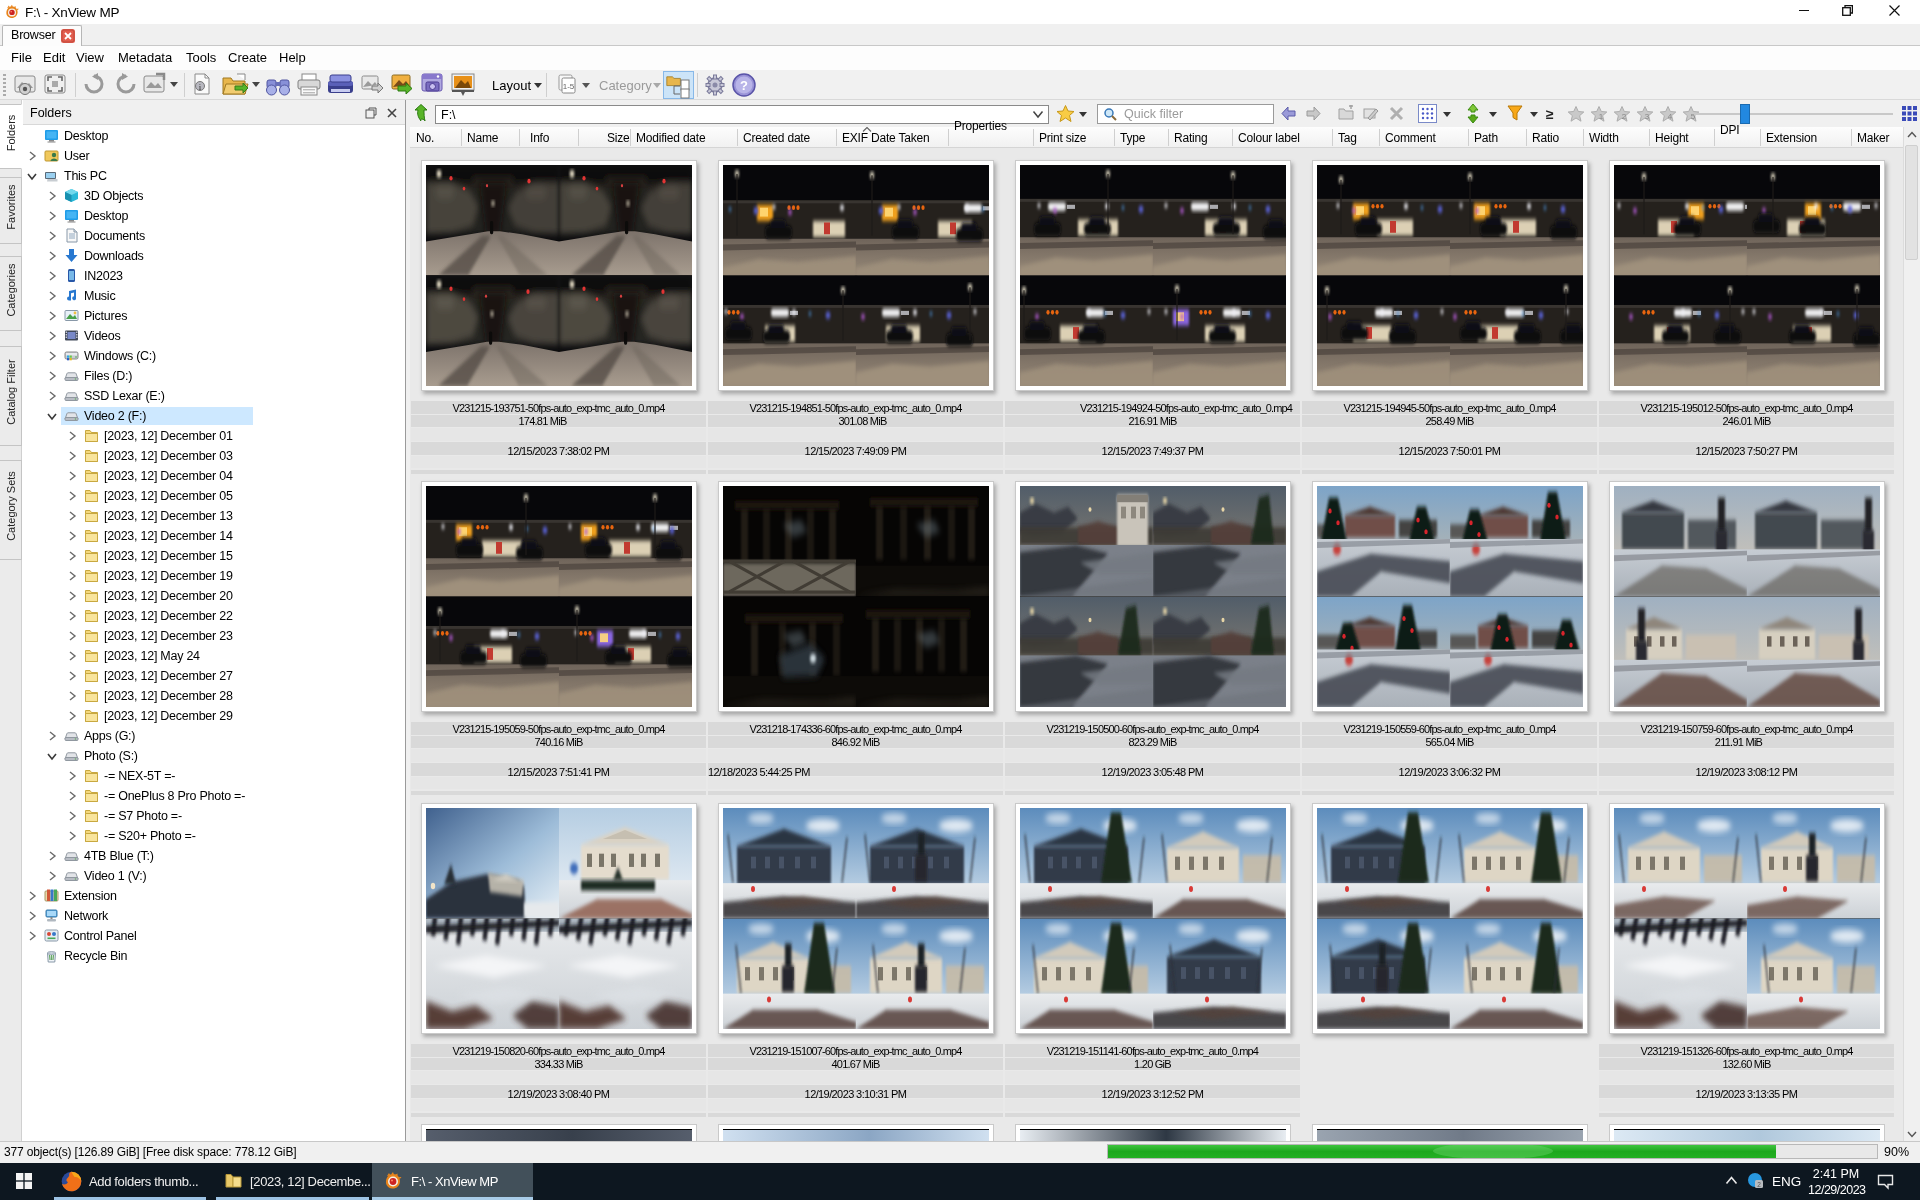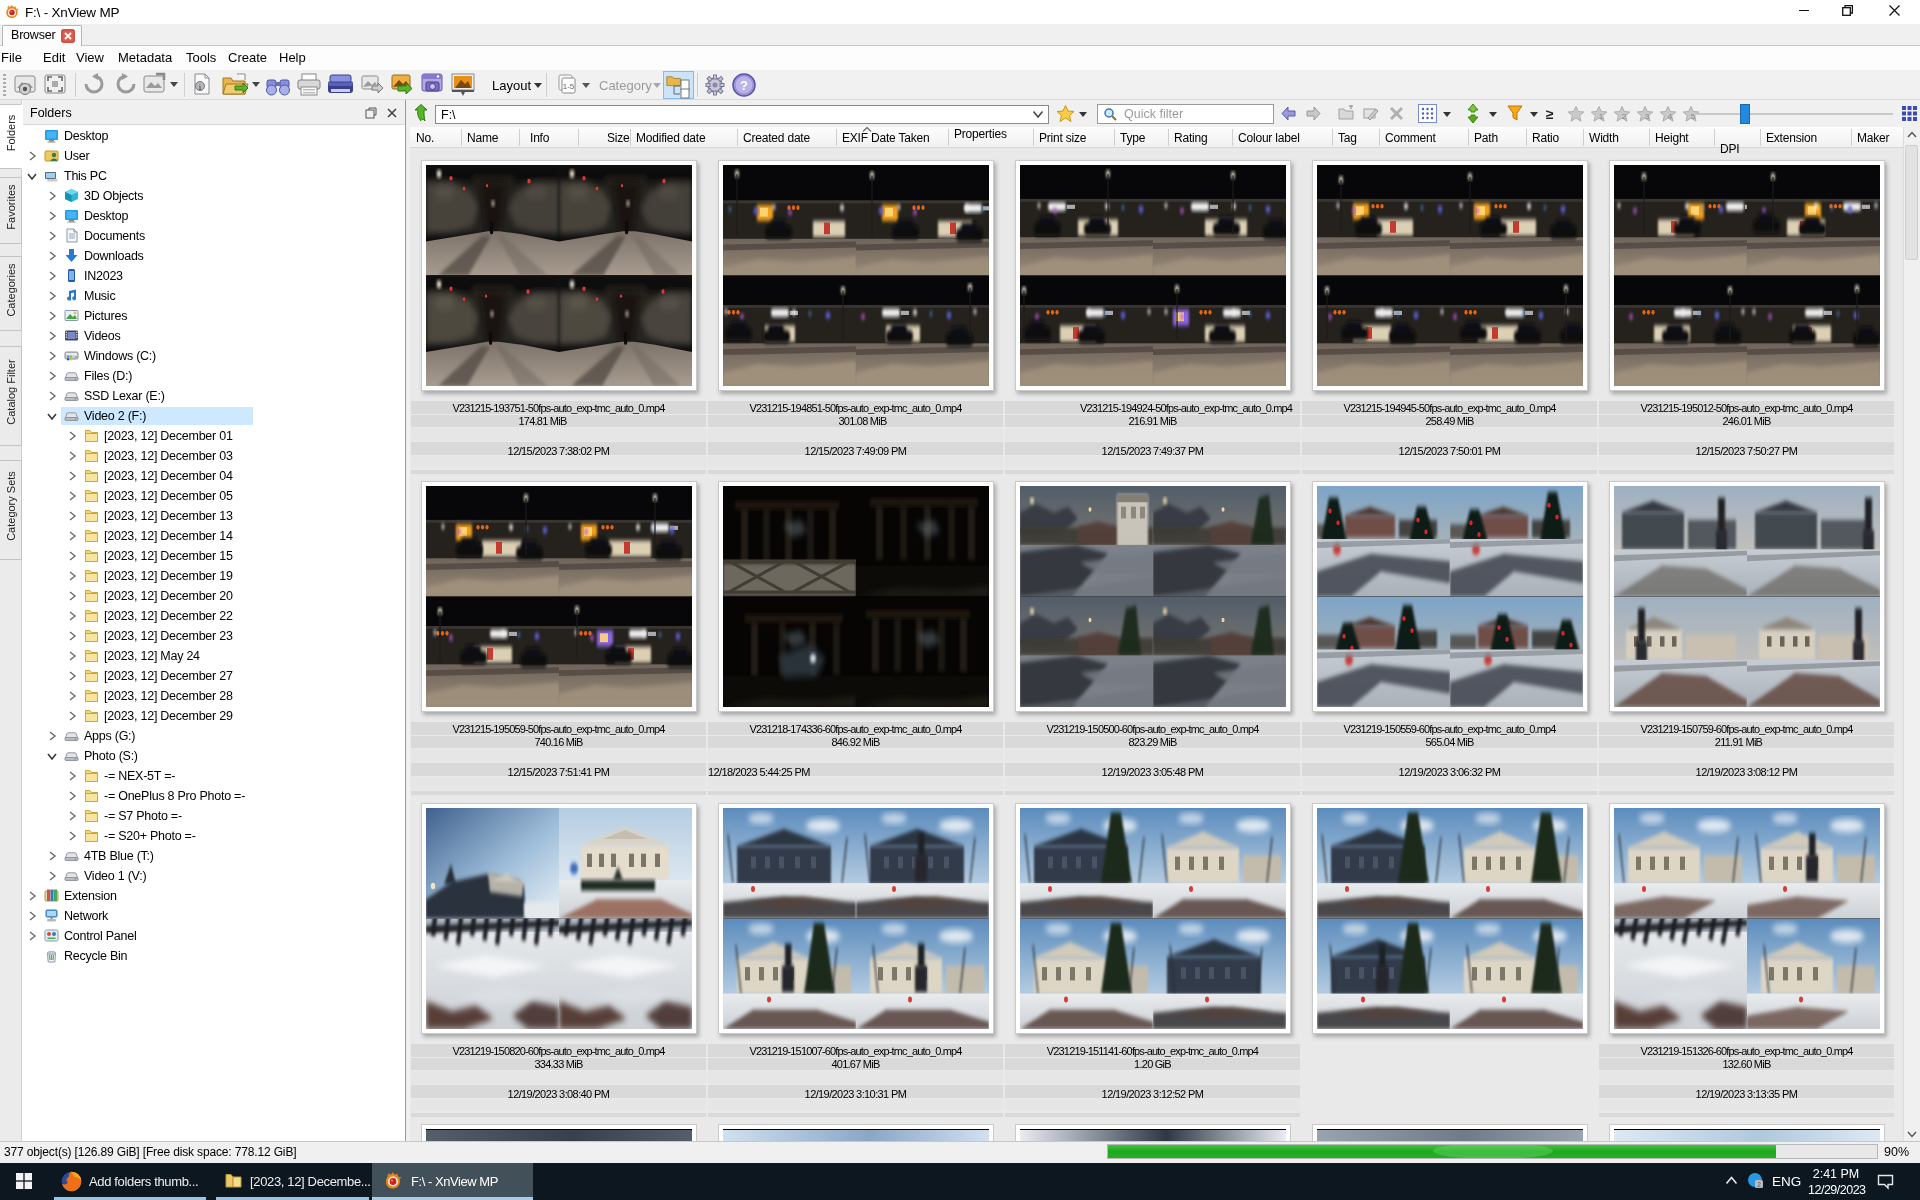--- a/index.html
+++ b/index.html
@@ -1755,21 +1755,21 @@
   </svg>
 <div class="ab" style="left:0;top:24px;width:1920px;height:22px;background:#f0f0f0;border-bottom:1px solid #c8c8c8"></div>
 <div class="ab" style="left:2px;top:25px;width:80px;height:21px;background:#fcfcfc;border:1px solid #b6b6b6;border-bottom:none;border-radius:2px 2px 0 0"></div>
 <div class="tx" style="left:11px;top:28px;font-size:12.5px;letter-spacing:-0.2px;color:#000">Browser</div>
 <svg class="ab" style="left:61px;top:29px" width="14" height="14" viewBox="0 0 14 14">
     <rect width="14" height="14" rx="2.5" fill="#e25d4e"></rect>
     <rect x="1" y="1" width="12" height="12" rx="2" fill="none" stroke="#c14a3c"></rect>
     <path d="M4,4 L10,10 M10,4 L4,10" stroke="#fff" stroke-width="1.8"></path>
   </svg>
 <div class="ab" style="left:0;top:46px;width:1920px;height:24px;background:#fdfdfd"></div>
-<div class="tx" style="left:1px;top:50px;font-size:13px;color:#000">File</div>
+<div class="tx" style="left:11px;top:50px;font-size:13px;color:#000">File</div>
 <div class="tx" style="left:43px;top:50px;font-size:13px;color:#000">Edit</div>
 <div class="tx" style="left:76px;top:50px;font-size:13px;color:#000">View</div>
 <div class="tx" style="left:118px;top:50px;font-size:13px;color:#000">Metadata</div>
 <div class="tx" style="left:186px;top:50px;font-size:13px;color:#000">Tools</div>
 <div class="tx" style="left:228px;top:50px;font-size:13px;color:#000">Create</div>
 <div class="tx" style="left:279px;top:50px;font-size:13px;color:#000">Help</div>
 <div class="ab" style="left:0;top:70px;width:1920px;height:30px;background:#f1f1f1;border-bottom:1px solid #d9d9d9"></div>
 <div class="ab" style="left:3px;top:74px;width:3px;height:22px;background:repeating-linear-gradient(#aaa 0 2px,#f1f1f1 2px 4px)"></div>
 <svg class="ab" style="left:13px;top:72px" width="24" height="26" viewBox="0 0 24 26">
     <rect x="2" y="4" width="20" height="16" rx="2" fill="#e8e8e8" stroke="#8a8a8a"></rect>
@@ -2400,32 +2400,32 @@
     </g>
   </svg>
 <div class="ab" style="left:410px;top:127px;width:1510px;height:21px;background:linear-gradient(#fdfdfd,#f1f1f1);border-bottom:1px solid #d5d5d5"></div>
 <div class="tx" style="left:416px;top:131px;font-size:12px;letter-spacing:-0.2px;color:#000">No.</div>
 <div class="tx" style="left:467px;top:131px;font-size:12px;letter-spacing:-0.2px;color:#000">Name</div>
 <div class="tx" style="left:530px;top:131px;font-size:12px;letter-spacing:-0.2px;color:#000">Info</div>
 <div class="tx" style="left:607px;top:131px;font-size:12px;letter-spacing:-0.2px;color:#000">Size</div>
 <div class="tx" style="left:636px;top:131px;font-size:12px;letter-spacing:-0.2px;color:#000">Modified date</div>
 <div class="tx" style="left:743px;top:131px;font-size:12px;letter-spacing:-0.2px;color:#000">Created date</div>
 <div class="tx" style="left:842px;top:131px;font-size:12px;letter-spacing:-0.2px;color:#000">EXIF Date Taken</div>
-<div class="tx" style="left:954px;top:127px;font-size:12px;letter-spacing:-0.2px;color:#000">Properties</div>
+<div class="tx" style="left:954px;top:119px;font-size:12px;letter-spacing:-0.2px;color:#000">Properties</div>
 <div class="tx" style="left:1039px;top:131px;font-size:12px;letter-spacing:-0.2px;color:#000">Print size</div>
 <div class="tx" style="left:1120px;top:131px;font-size:12px;letter-spacing:-0.2px;color:#000">Type</div>
 <div class="tx" style="left:1174px;top:131px;font-size:12px;letter-spacing:-0.2px;color:#000">Rating</div>
 <div class="tx" style="left:1238px;top:131px;font-size:12px;letter-spacing:-0.2px;color:#000">Colour label</div>
 <div class="tx" style="left:1338px;top:131px;font-size:12px;letter-spacing:-0.2px;color:#000">Tag</div>
 <div class="tx" style="left:1385px;top:131px;font-size:12px;letter-spacing:-0.2px;color:#000">Comment</div>
 <div class="tx" style="left:1474px;top:131px;font-size:12px;letter-spacing:-0.2px;color:#000">Path</div>
 <div class="tx" style="left:1532px;top:131px;font-size:12px;letter-spacing:-0.2px;color:#000">Ratio</div>
 <div class="tx" style="left:1589px;top:131px;font-size:12px;letter-spacing:-0.2px;color:#000">Width</div>
 <div class="tx" style="left:1655px;top:131px;font-size:12px;letter-spacing:-0.2px;color:#000">Height</div>
-<div class="tx" style="left:1720px;top:142px;font-size:12px;letter-spacing:-0.2px;color:#000">DPI</div>
+<div class="tx" style="left:1720px;top:123px;font-size:12px;letter-spacing:-0.2px;color:#000">DPI</div>
 <div class="tx" style="left:1766px;top:131px;font-size:12px;letter-spacing:-0.2px;color:#000">Extension</div>
 <div class="tx" style="left:1857px;top:131px;font-size:12px;letter-spacing:-0.2px;color:#000">Maker</div>
 <div class="ab" style="left:461px;top:129px;width:1px;height:17px;background:#cfcfcf"></div>
 <div class="ab" style="left:519px;top:129px;width:1px;height:17px;background:#cfcfcf"></div>
 <div class="ab" style="left:578px;top:129px;width:1px;height:17px;background:#cfcfcf"></div>
 <div class="ab" style="left:630px;top:129px;width:1px;height:17px;background:#cfcfcf"></div>
 <div class="ab" style="left:737px;top:129px;width:1px;height:17px;background:#cfcfcf"></div>
 <div class="ab" style="left:836px;top:129px;width:1px;height:17px;background:#cfcfcf"></div>
 <div class="ab" style="left:948px;top:129px;width:1px;height:17px;background:#cfcfcf"></div>
 <div class="ab" style="left:1033px;top:129px;width:1px;height:17px;background:#cfcfcf"></div>

